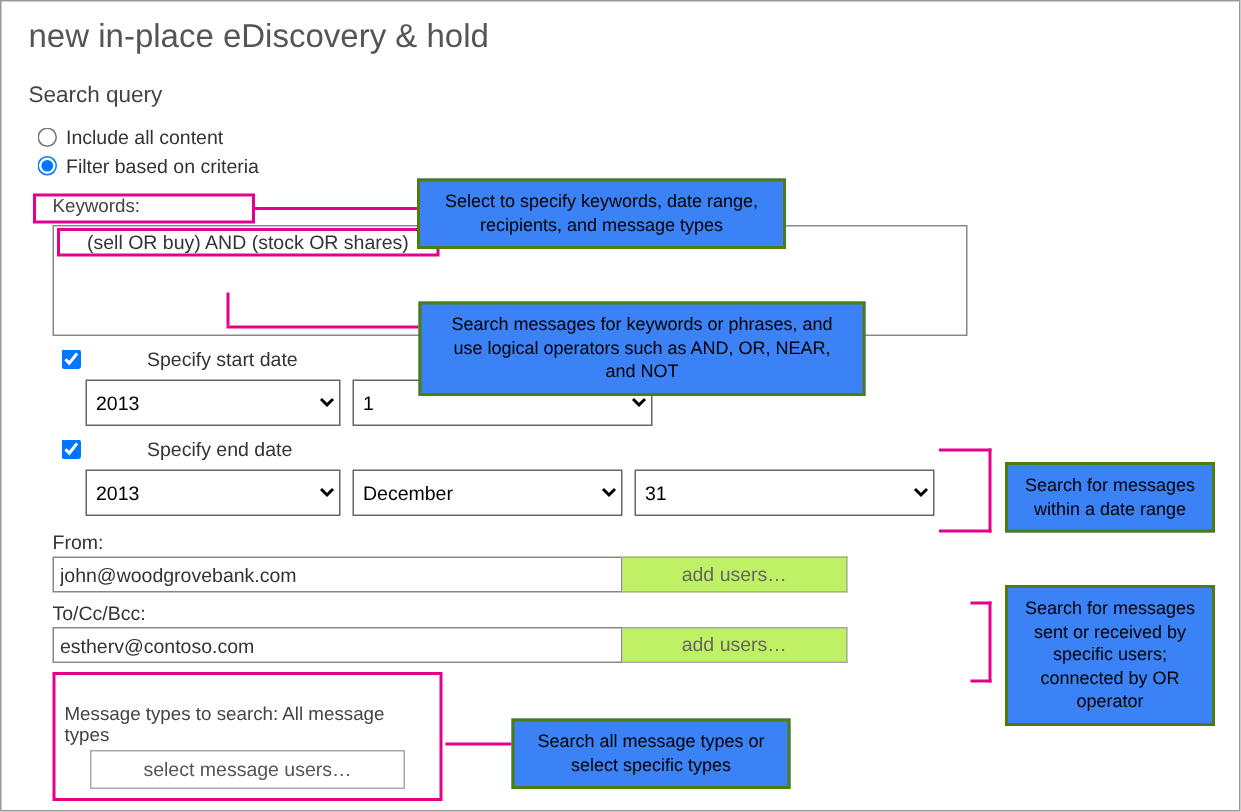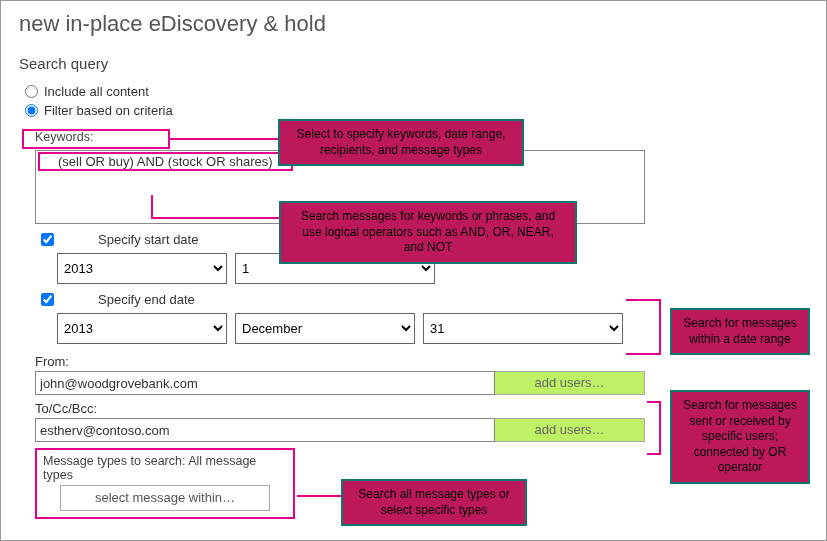--- a/index.html
+++ b/index.html
@@ -28,22 +28,22 @@
       padding: 2px 18px 2px 24px;
       display: flex;
       align-items: center;
       position: relative;
     }
     .radio-row input[type=radio] {
       margin-right: 6px;
     }
     .callout {
       position: absolute;
-      border: 2px solid #0f766e;
-      background: #be185d;
+      border: 2px solid #4d7c0f;
+      background: #3b82f6;
       color: #000;
       font-size: 12px;
       padding: 6px 10px;
       text-align: center;
       z-index: 5;
       line-height: 1.3;
     }
     .leader {
       position: absolute;
       background: #e3008c;
@@ -99,21 +99,21 @@
       padding: 2px 18px 0 34px;
     }
     .field-label2 {
       color: #333;
       font-size: 13px;
       padding-bottom: 2px;
     }
     .user-row {
       display: flex;
       gap: 0;
-      width: 610px;
+      width: 530px;
     }
     .user-input {
       flex: 1;
       border: 1px solid #888;
       height: 24px;
       padding: 0 4px;
       font-size: 13px;
       color: #333;
     }
     .add-users {
@@ -124,21 +124,21 @@
       background: #bef264;
       color: #666;
       text-align: center;
       font-size: 13px;
       line-height: 22px;
     }
     .msgtypes-box {
       margin: 6px 18px 0 34px;
       width: 260px;
       border: 2px solid #e3008c;
-      padding: 4px 6px 6px 6px;
+      padding: 19px 6px 6px 6px;
     }
     .msgtypes-label {
       font-size: 12.5px;
       color: #444;
       padding-bottom: 3px;
     }
     .msgtypes-btn {
       width: 210px;
       height: 26px;
       border: 1px solid #aaa;
@@ -229,18 +229,18 @@
 </div>
 
 <div class="leader" style="left:646px; top:400px; width:14px; height:2px;"></div>
 <div class="leader" style="left:646px; top:452px; width:14px; height:2px;"></div>
 <div class="leader" style="left:658px; top:400px; width:2px; height:54px;"></div>
 
 <div class="callout" style="left:669px; top:389px; width:140px;">Search for messages sent or received by specific users; connected by OR operator</div>
 
 <div class="msgtypes-box">
   <div class="msgtypes-label">Message types to search:  All message types</div>
-  <div class="msgtypes-btn">select message within…</div>
+  <div class="msgtypes-btn">select message users…</div>
 </div>
 
 <div class="leader" style="left:296px; top:494px; width:44px; height:2px;"></div>
 
 <div class="callout" style="left:340px; top:478px; width:186px;">Search all message types or select specific types</div>
 
 </body></html>

